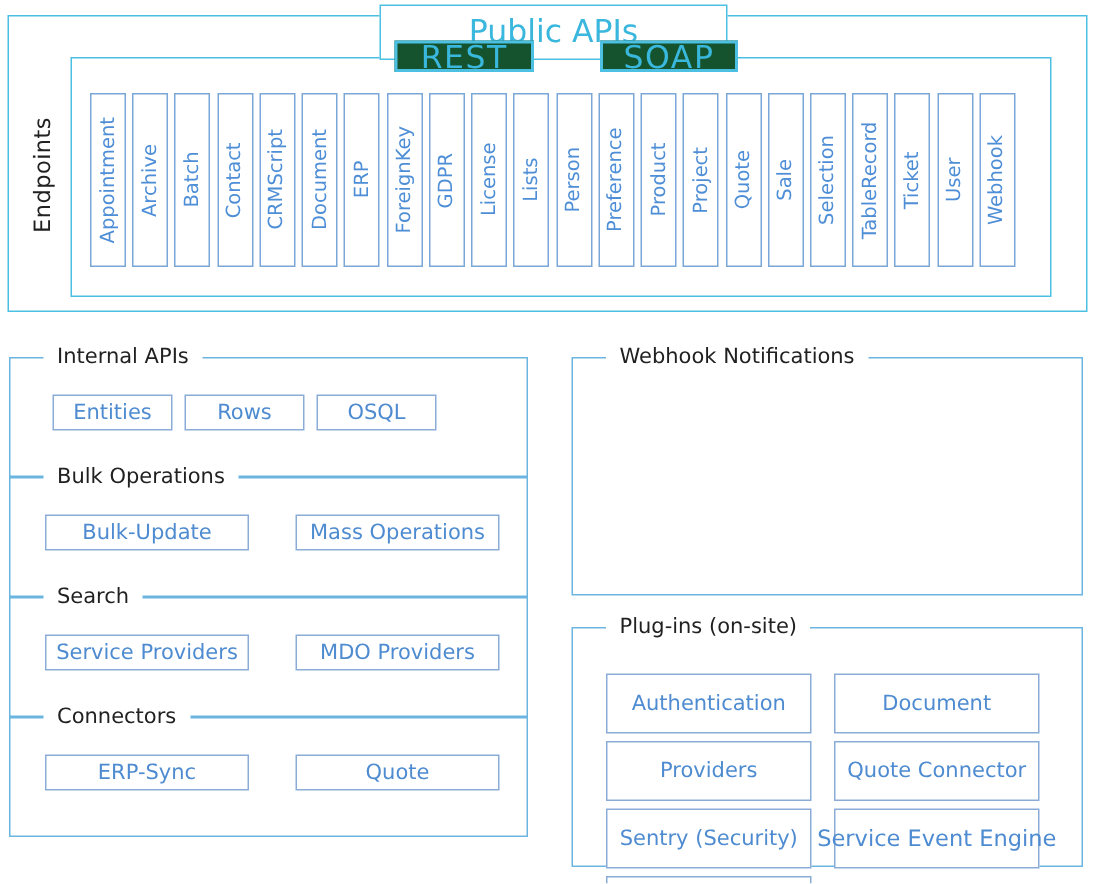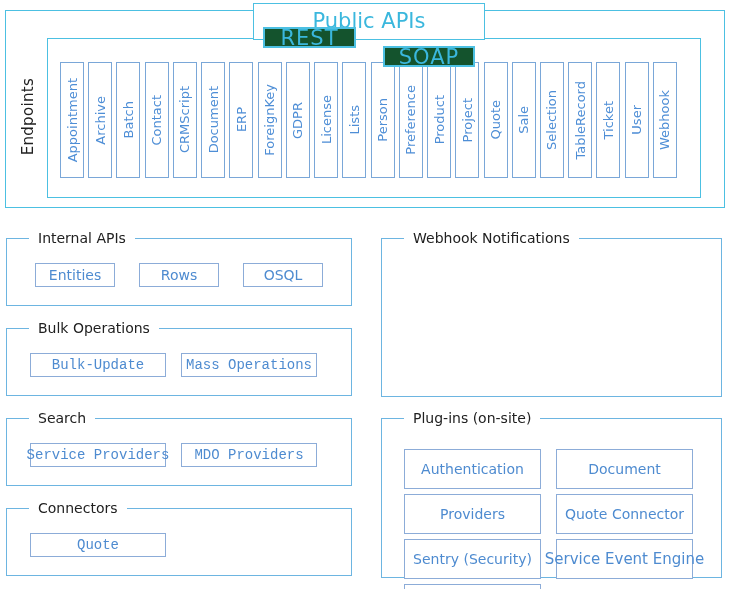--- a/index.html
+++ b/index.html
@@ -21,40 +21,40 @@
   .canvas{position:relative;width:729px;height:589px;background:#fff;overflow:hidden;}
 
   
   .outer-box{position:absolute;left:5px;top:10px;width:718px;height:196px;border:1px solid var(--cyan-border);z-index:0;}
   .endpoints-box{position:absolute;left:47px;top:38px;width:652px;height:158px;border:1px solid var(--cyan-border);z-index:1;}
   .public-box{position:absolute;left:253px;top:3px;width:230px;height:35px;border:1px solid var(--cyan-border);background:#fff;z-index:2;text-align:center;box-sizing:content-box;}
   .public-label{display:inline-block;margin-top:5px;font-size:21px;color:var(--cyan-text);}
   .proto-box{position:absolute;top:27px;height:21px;border:2px solid var(--cyan-border);background:#14532d;z-index:3;
     display:flex;align-items:center;justify-content:center;font-size:21px;letter-spacing:1px;color:var(--cyan-text);box-sizing:border-box;}
   .proto-rest{left:263px;width:93px;}
-  .proto-soap{left:383px;width:92px;margin-top:19px;}
+  .proto-soap{left:400px;width:92px;}
   .endpoints-label-wrap{position:absolute;left:13px;top:38px;width:30px;height:158px;display:flex;align-items:center;justify-content:center;z-index:2;}
   .vtext{writing-mode:vertical-rl;transform:rotate(180deg);white-space:nowrap;}
   .endpoints-label{font-size:15px;color:var(--dark-text);letter-spacing:.3px;}
   .ep-columns{position:absolute;left:60px;top:62px;width:617px;height:116px;display:flex;justify-content:space-between;z-index:2;}
   .ep-col{width:24px;height:116px;border:1px solid var(--ep-border);box-sizing:border-box;background:#fff;
     display:flex;align-items:center;justify-content:center;}
   .ep-label{writing-mode:vertical-rl;transform:rotate(180deg);font-size:13px;color:var(--ep-text);white-space:nowrap;}
 
   
   .col-left{position:absolute;left:6px;top:238px;width:346px;}
   .col-right{position:absolute;left:381px;top:238px;width:341px;}
   .section{position:relative;border:1px solid var(--section-border);box-sizing:border-box;background:#fff;}
-  .col-left .section{height:68px;margin-bottom:22px;}
+  .col-left .section{height:80px;}
   .col-right .section{height:159px;margin-bottom:21px;}
   .col-right .section:last-child{height:160px;}
   .section-title{position:absolute;top:-9px;left:22px;background:#fff;padding:0 9px;font-size:14px;color:var(--dark-text);white-space:nowrap;}
   .btn-row{display:flex;padding:24px 0 0 23px;}
-  .btn-row.gap24{gap:24px;padding-left:28px;}
-  .btn-row.gap15{gap:15px;font-family:Liberation Mono, monospace;}
+  .btn-row.gap24{gap:8px;padding-left:28px;}
+  .btn-row.gap15{gap:31px;}
   .btn-grid{display:grid;grid-template-columns:137px 137px;column-gap:15px;row-gap:7px;padding:25px 0 0 22px;}
   .col-right .section:last-child .btn-grid{padding-top:30px;row-gap:5px;}
   .box-btn{border:1px solid var(--btn-border);color:var(--btn-text);font-size:14px;height:24px;background:#fff;
     display:flex;align-items:center;justify-content:center;box-sizing:border-box;white-space:nowrap;}
   .col-right .box-btn{height:23px;}
   .col-right .section:last-child .box-btn{height:40px;}
   .btn-w80{width:80px;}
   .btn-w136{width:136px;}
   .box-btn.small{font-size:15px;}
 </style>
@@ -166,20 +166,21 @@
       <div class="section">
         <span class="section-title">Search</span>
         <div class="btn-row gap15">
           <div class="box-btn btn-w136">Service Providers</div>
           <div class="box-btn btn-w136">MDO Providers</div>
         </div>
       </div>
       <div class="section">
         <span class="section-title">Connectors</span>
         <div class="btn-row gap15">
+          <div class="box-btn btn-w136">ERP-Sync</div>
           <div class="box-btn btn-w136">Quote</div>
         </div>
       </div>
     </div>
   <div class="col-right" id="right-col">
       <div class="section">
         <span class="section-title">Webhook Notifications</span>
       </div>
       <div class="section">
         <span class="section-title">Plug-ins (on-site)</span>

